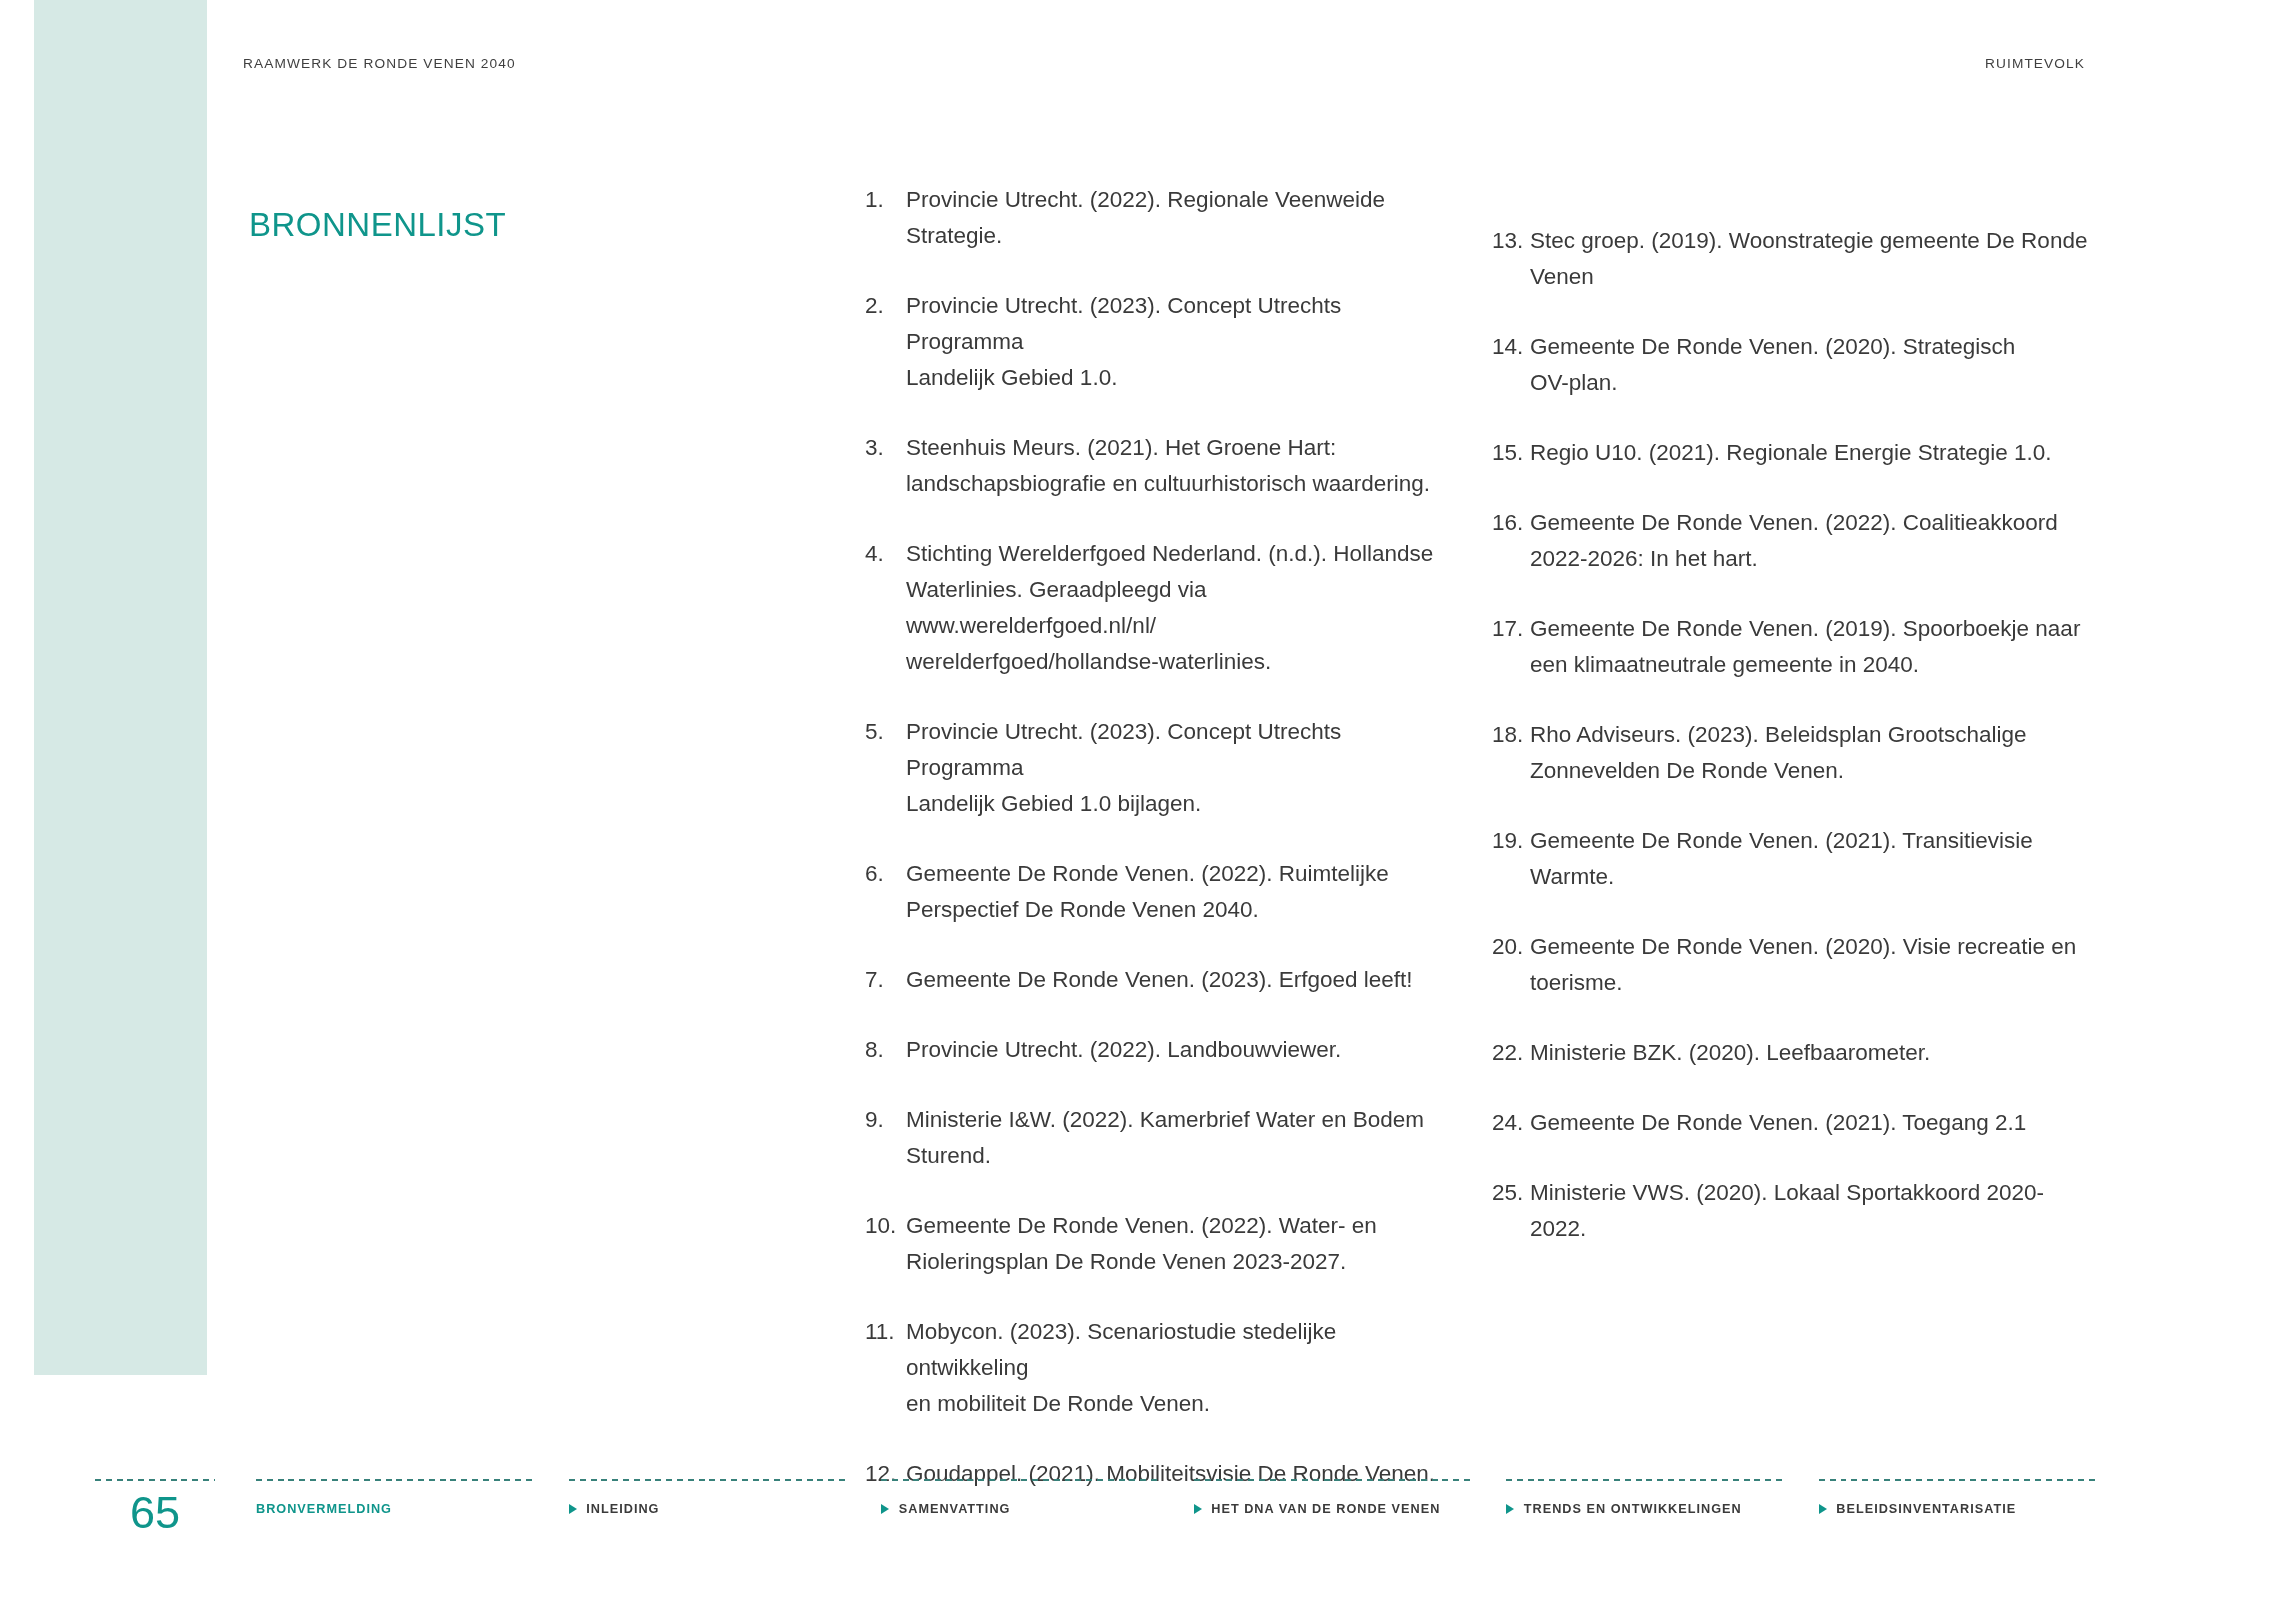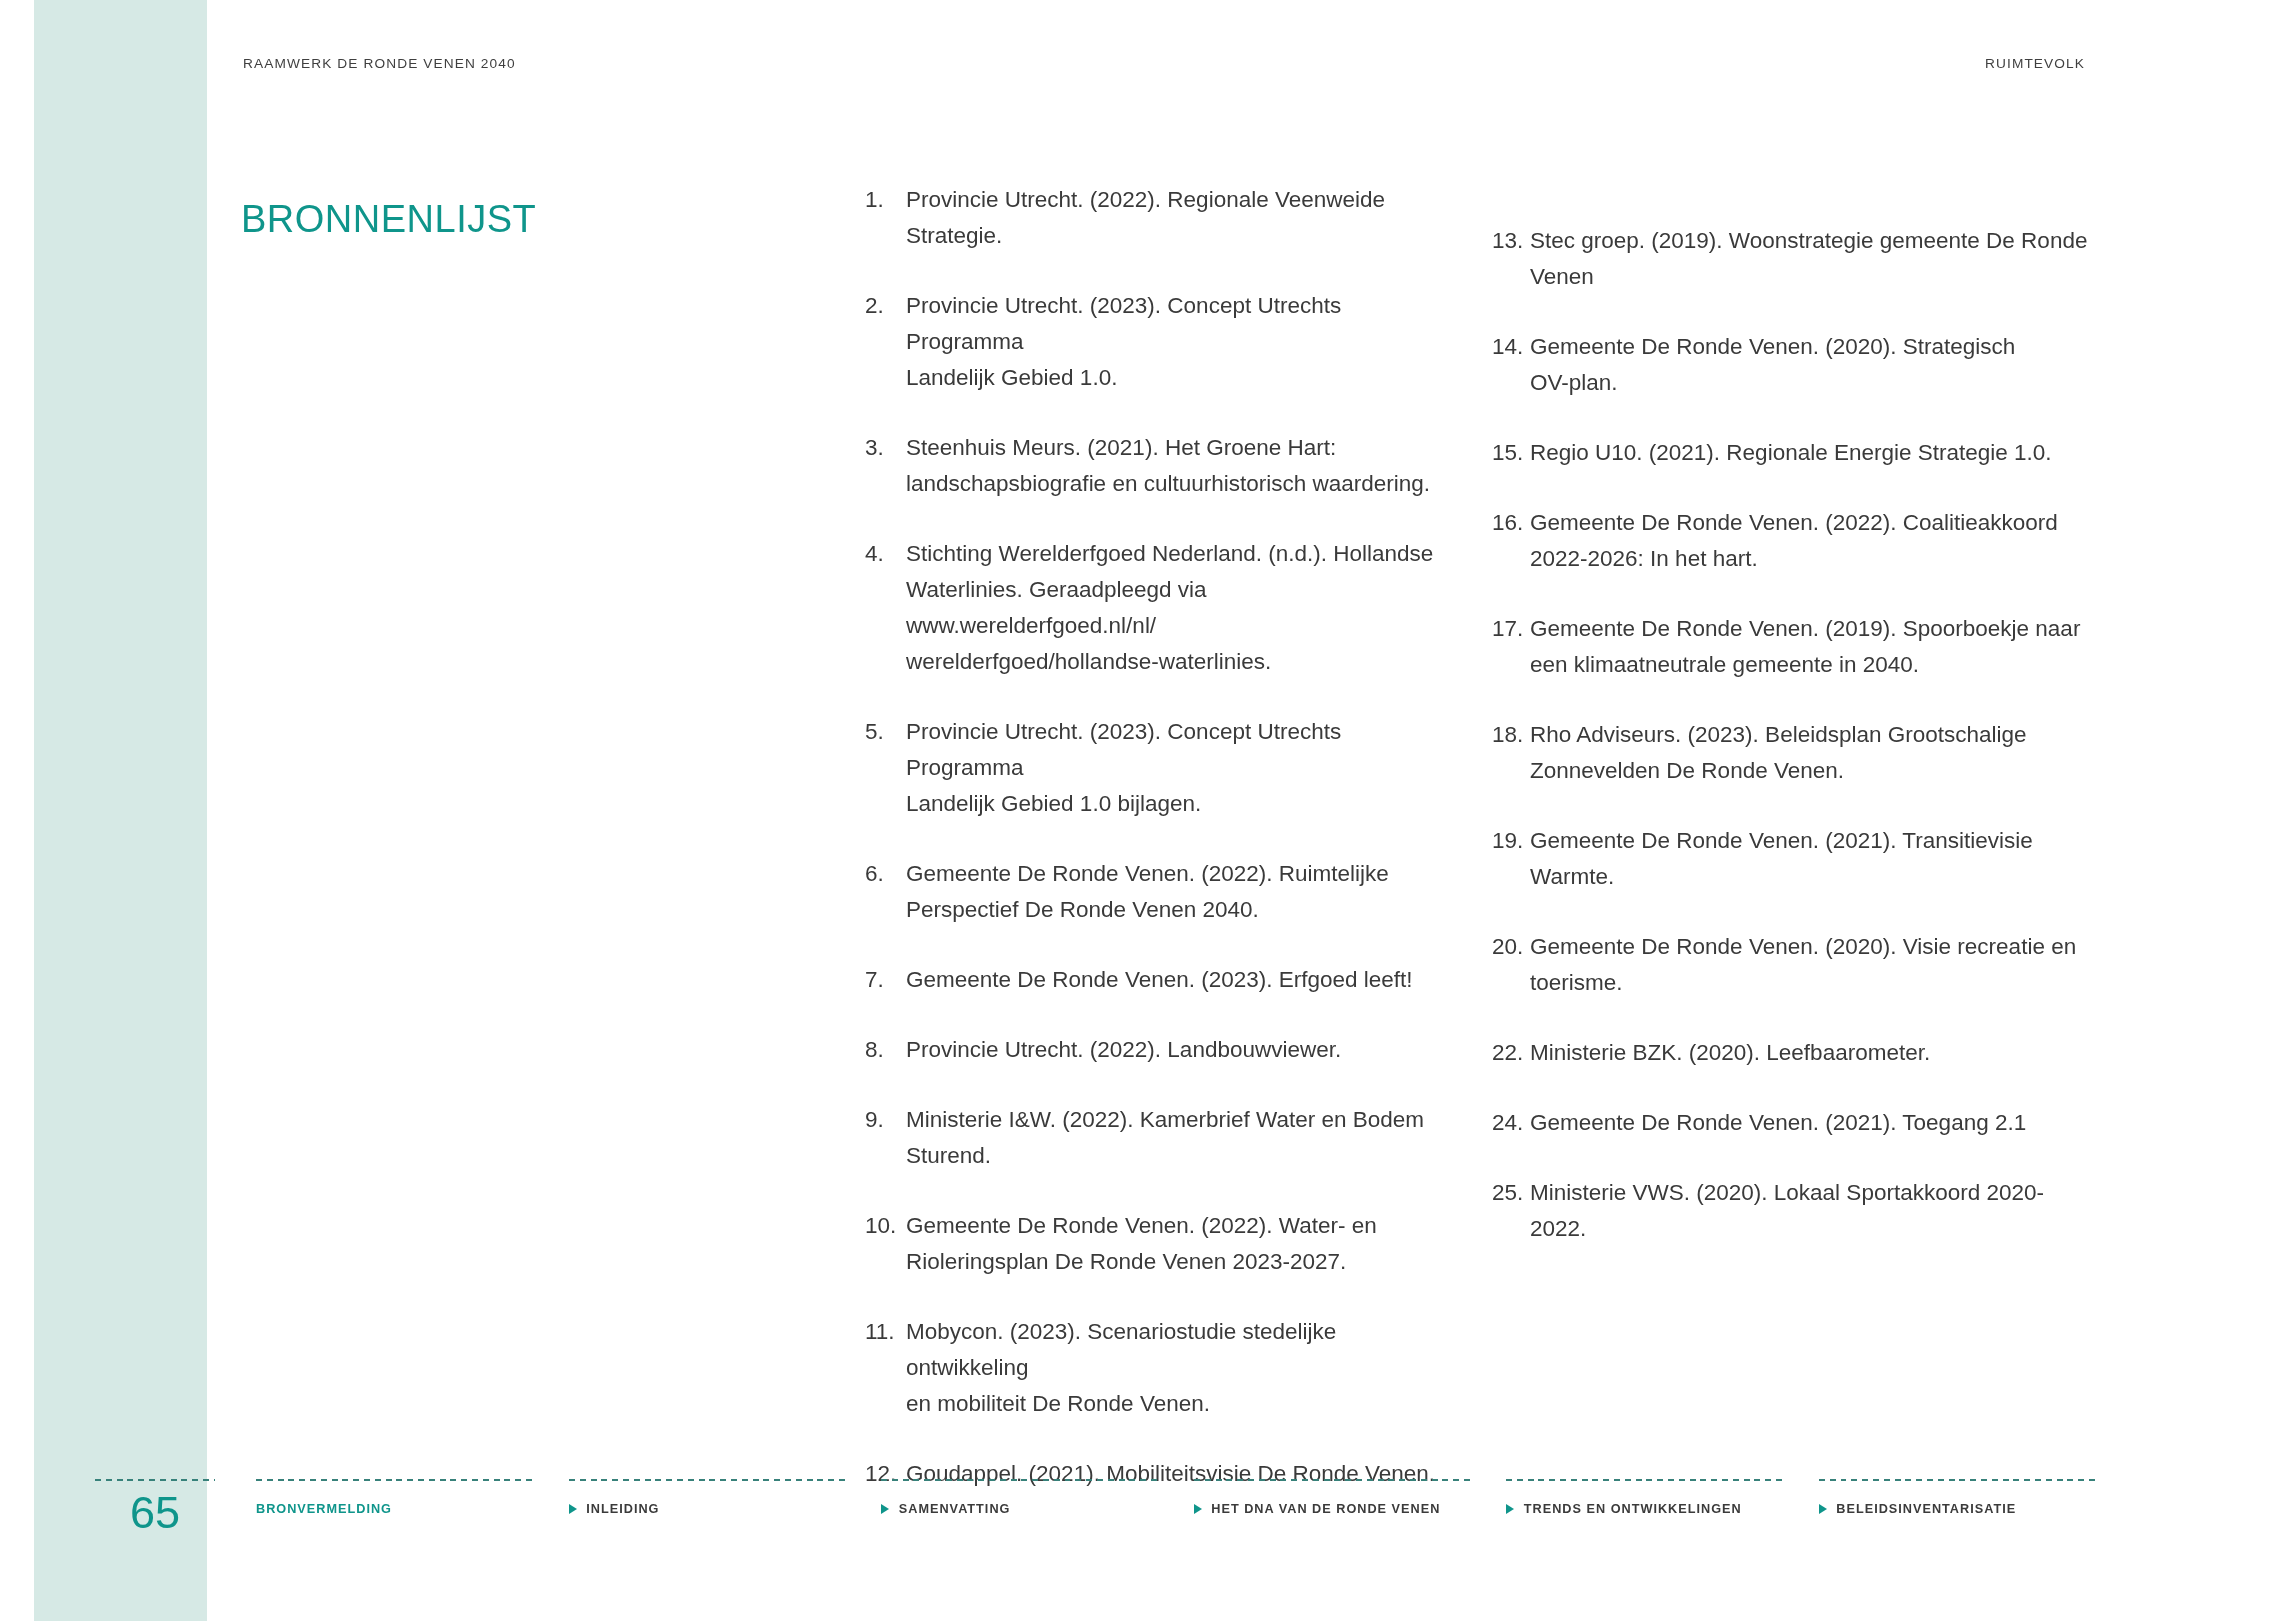--- a/index.html
+++ b/index.html
@@ -3,34 +3,34 @@
 <meta charset="utf-8">
 <style>
   html,body{margin:0;padding:0;}
   body{
     width:2293px;height:1621px;position:relative;overflow:hidden;
     background:#ffffff;
     font-family:"Liberation Sans","DejaVu Sans",sans-serif;
     -webkit-font-smoothing:antialiased;
   }
   .sidebar{
-    position:absolute;left:34px;top:0;width:173px;height:1621px;
+    position:absolute;left:34px;top:0;width:173px;height:1375px;
     background:#d6e9e5;
   }
   .header-left{
     position:absolute;left:243px;top:56px;
     font-size:13.7px;letter-spacing:1.1px;color:#3f3f3f;
   }
   .header-right{
     position:absolute;right:208px;top:56px;
     font-size:13.7px;letter-spacing:1.1px;color:#3f3f3f;
   }
   .title{
-    position:absolute;left:241px;top:198px;margin:0;
-    font-size:38px;font-weight:400;letter-spacing:0.5px;color:#0f958b;
+    position:absolute;left:241px;top:198px;margin:8px;
+    font-size:33px;font-weight:400;letter-spacing:0.5px;color:#0f958b;
   }
   .refcol{position:absolute;top:182px;}
   .col1{left:865px;width:594px;}
   .col2{left:1492px;width:604px;margin-top:41px;}
   .ref-item{
     display:flex;align-items:flex-start;
     margin-bottom:34px;
     font-size:22.5px;line-height:36px;color:#3a3a3a;
   }
   .col1 .ref-num{width:41px;flex:0 0 41px;}

